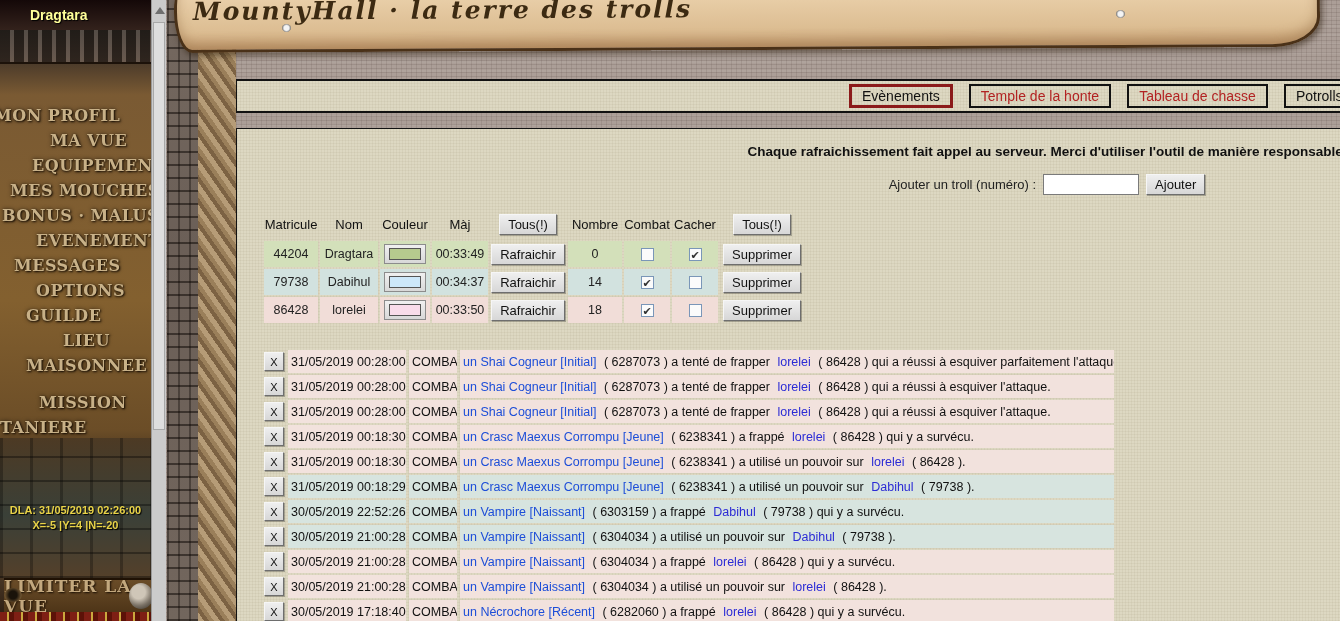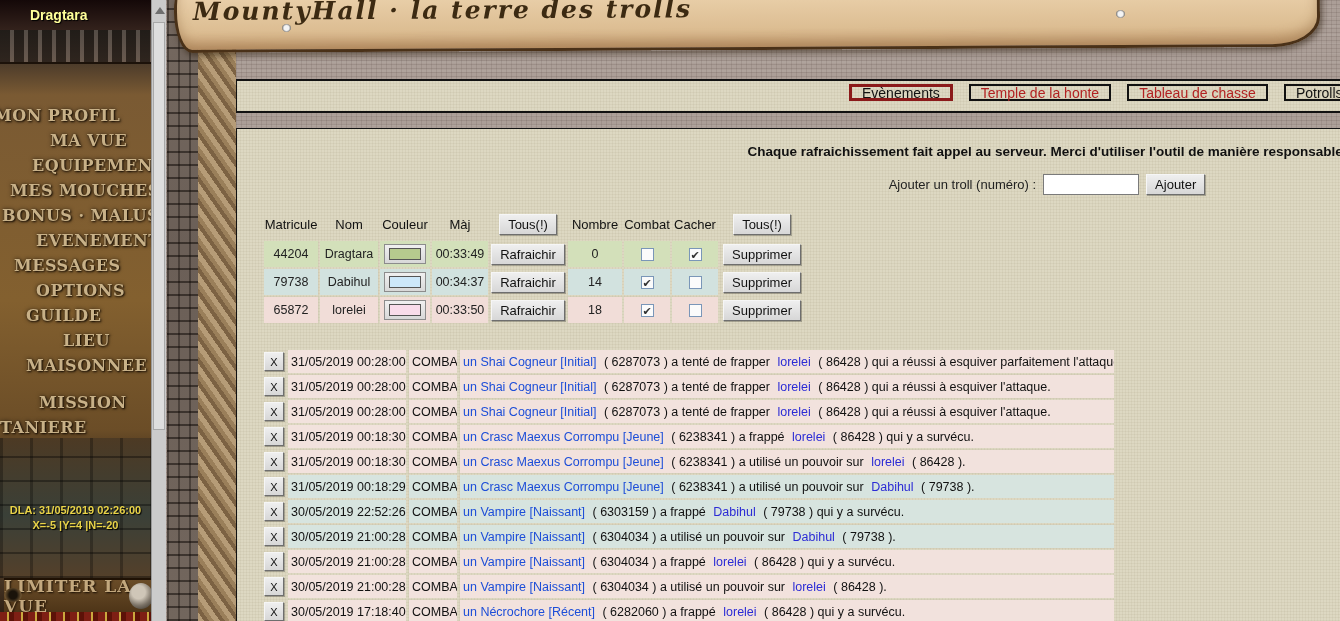--- a/index.html
+++ b/index.html
@@ -114,21 +114,21 @@
     background:radial-gradient(circle,#f4f4f4 0 40%,#6b6b6b 75%,transparent 100%); }
   .fly.f1{ left:282px; top:24px; } .fly.f2{ left:1116px; top:10px; }
 
   
   .tabbar{
     position:absolute; left:236px; top:79px; width:1104px; height:34px;
     border-top:2px solid #121212; border-bottom:2px solid #121212; border-left:1px solid #121212;
   }
   .tabs{ position:absolute; left:612px; top:3px; display:flex; gap:16px; align-items:center; }
   .tab{
-    height:17px; padding:0 10px; display:flex; align-items:center; font-size:14px;
+    height:24px; padding:0 10px; display:flex; align-items:center; font-size:14px;
     background:transparent; border:2px solid #111; cursor:pointer; white-space:nowrap;
     font-family:"Liberation Sans", sans-serif;
   }
   .tab.active{ border-width:3px; }
 
   
   .content{
     position:absolute; left:236px; top:128px; width:1104px; height:493px;
     border-left:1px solid #121212; border-top:1px solid #121212; overflow:hidden;
   }
@@ -289,21 +289,21 @@
           </div>
     <div class="tc tint" style="background: rgb(210, 226, 223);">
             <span class="cb"></span>
           </div>
     <div class="tc">
             <button class="btn del">Supprimer</button>
           </div>
   </div>
 
   <div class="trow">
-    <div class="tc tint" style="background: rgb(241, 221, 216);">65872</div>
+    <div class="tc tint" style="background: rgb(241, 221, 216);">86428</div>
     <div class="tc tint" style="background: rgb(241, 221, 216);">lorelei</div>
     <div class="tc tint" style="background: rgb(241, 221, 216);">
             <button class="swatch">
               <span class="swin" style="background: rgb(249, 220, 234);"></span>
             </button>
           </div>
     <div class="tc tint" style="background: rgb(241, 221, 216);">00:33:50</div>
     <div class="tc">
             <button class="btn rf">Rafraichir</button>
           </div>

